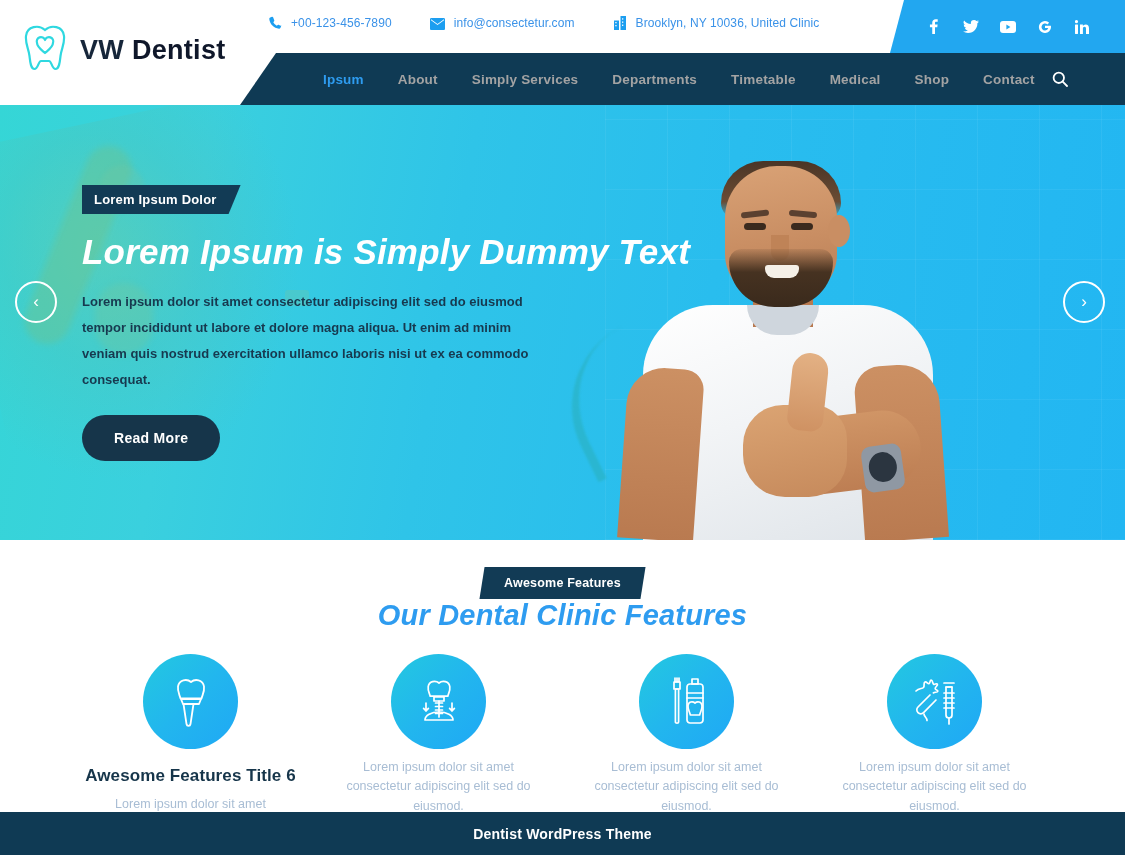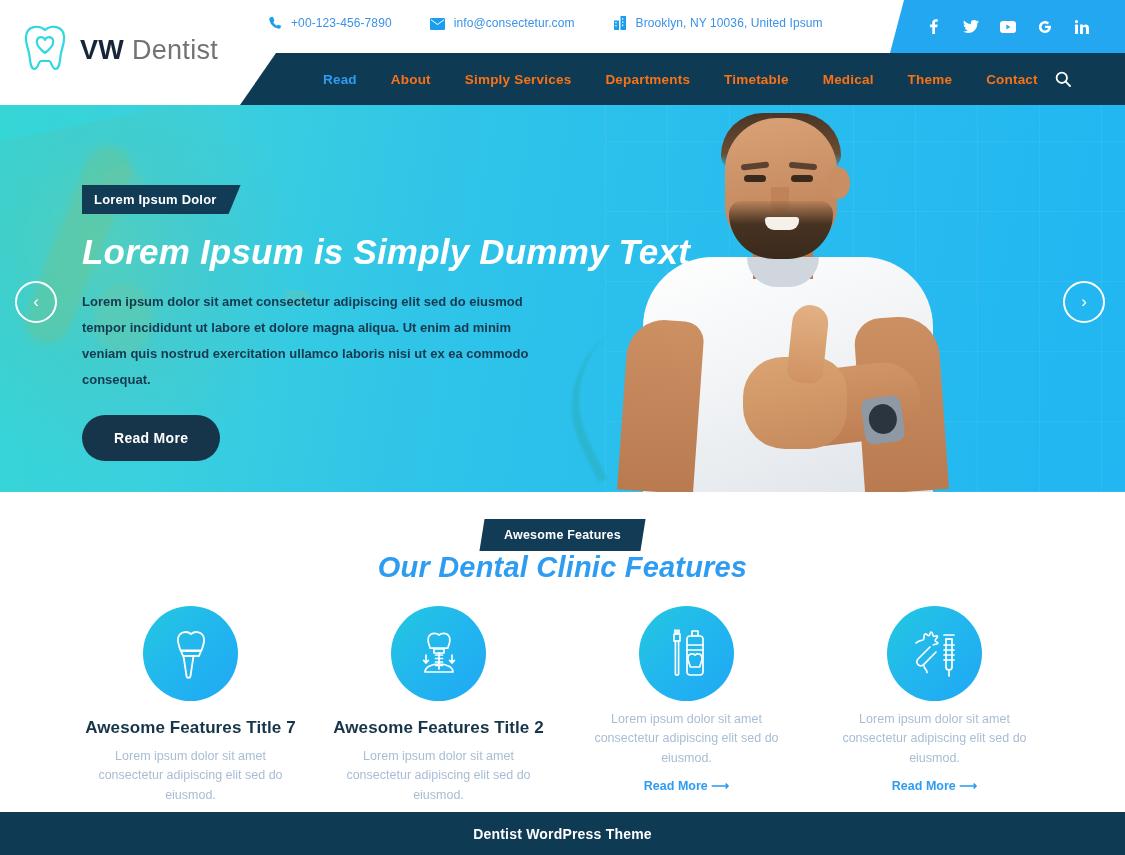--- a/index.html
+++ b/index.html
@@ -46,21 +46,21 @@
     display: flex; align-items: center; gap: 12px;
   }
   .logo-mark { width: 46px; height: 50px; }
   .logo-text {
     font-size: 27px;
     font-weight: bold;
     letter-spacing: .3px;
     white-space: nowrap;
   }
   .logo-text .vw { color: #16263a; font-weight: 800; }
-  .logo-text .dn { color: #737373; font-weight: 400; }
+  .logo-text .dn { color: #0f172a; font-weight: 700; }
 
   .contact-bar {
     position: absolute;
     left: 268px; top: 16px;
     display: flex; align-items: center;
     gap: 38px;
   }
   .contact-item {
     display: flex; align-items: flex-end; gap: 9px;
     font-size: 12px;
@@ -80,39 +80,39 @@
   .nav-inner {
     height: 100%;
     display: flex;
     align-items: center;
     padding-left: 66px;
     gap: 0;
   }
   .nav-item {
     font-size: 13.5px;
     font-weight: bold;
-    color: #f97316;
+    color: #a3a3a3;
     padding: 0 17px;
     white-space: nowrap;
     cursor: pointer;
     letter-spacing: .2px;
   }
   .nav-item.active { color: #2e9cf0; }
   .nav-search {
     margin-left: auto;
     margin-right: 62px;
     color: #ffffff;
     cursor: pointer;
     display: flex;
   }
 
   
   .hero {
     position: relative;
-    height: 387px;
+    height: 435px;
     overflow: hidden;
     background: linear-gradient(100deg, #35d6d6 0%, #3ad0de 18%, #2fc4e8 40%, #29bdee 62%, #22b6f2 100%);
   }
   .hero-bg-shapes { position: absolute; inset: 0; overflow: hidden; }
   .chair-blob {
     position: absolute;
     left: -20px; top: 10px;
     width: 330px; height: 360px;
     background: radial-gradient(ellipse at 40% 35%, rgba(120,200,150,.40) 0%, rgba(90,190,170,.26) 35%, rgba(60,190,200,0) 70%);
     transform: rotate(-12deg);
@@ -496,33 +496,33 @@
       <span class="ci">
         <svg width="14" height="14" viewBox="0 0 14 14" fill="currentColor">
             <path d="M1 4.5h5V14H1zM7.5 0H13v14H7.5z"></path>
             <rect x="2.3" y="6" width="1.3" height="1.3" fill="#fff"></rect>
             <rect x="2.3" y="9" width="1.3" height="1.3" fill="#fff"></rect>
             <rect x="9" y="2.3" width="1.3" height="1.3" fill="#fff"></rect>
             <rect x="9" y="5.5" width="1.3" height="1.3" fill="#fff"></rect>
             <rect x="9" y="8.6" width="1.3" height="1.3" fill="#fff"></rect>
           </svg>
       </span>
-      <span>Brooklyn, NY 10036, United Ipsum</span>
+      <span>Brooklyn, NY 10036, United Clinic</span>
     </div>
   </div>
 
   <div class="navbar">
     <div class="nav-inner">
-      <span class="nav-item active">Read</span>
+      <span class="nav-item active">Ipsum</span>
       <span class="nav-item">About</span>
       <span class="nav-item">Simply Services</span>
       <span class="nav-item">Departments</span>
       <span class="nav-item">Timetable</span>
       <span class="nav-item">Medical</span>
-      <span class="nav-item">Theme</span>
+      <span class="nav-item">Shop</span>
       <span class="nav-item">Contact</span>
       <span class="nav-search">
         <svg width="16" height="16" viewBox="0 0 16 16" fill="none" stroke="currentColor" stroke-width="1.8">
             <circle cx="6.8" cy="6.8" r="5.2"></circle>
             <path d="M10.7 10.7L15 15" stroke-linecap="round"></path>
           </svg>
       </span>
     </div>
   </div>
 </div>
@@ -582,41 +582,40 @@
   <div class="cards">
 
     <div class="card">
       <div class="card-icon">
         <svg width="44" height="50" viewBox="0 0 44 50" fill="none" stroke="#ffffff" stroke-width="1.8" stroke-linejoin="round">
           <path d="M22 5c-4-3.5-12-2.5-13 4.5-.7 5 1.5 8 2.5 12h21c1-4 3.2-7 2.5-12C34 2.5 26 1.5 22 5z"></path>
           <path d="M12 22h20l-2 5H14z"></path>
           <path d="M14.5 27l3 20c.4 2.4 3.6 2.4 4 0l3-20z"></path>
         </svg>
       </div>
-      <div class="card-title">Awesome Features Title 7</div>
+      <div class="card-title">Awesome Features Title 6</div>
       <div class="card-desc">Lorem ipsum dolor sit amet consectetur adipiscing elit sed do eiusmod.</div>
       <div class="card-link">
         <span>Read More</span>
         <span>⟶</span>
       </div>
     </div>
 
     <div class="card">
       <div class="card-icon">
         <svg width="50" height="50" viewBox="0 0 50 50" fill="none" stroke="#ffffff" stroke-width="1.7" stroke-linejoin="round" stroke-linecap="round">
           <path d="M25 6c-3.5-3-10-2-10.8 3.6-.6 4 1.3 6.5 2 9.6h17.6c.7-3.1 2.6-5.6 2-9.6C35 4 28.5 3 25 6z"></path>
           <path d="M20 20h10v4H20z"></path>
           <path d="M21.5 26h7M21.5 29.5h7M21.5 33h7M21.5 36.5h7"></path>
           <path d="M25 24v16"></path>
           <path d="M11 43a14 8 0 0 1 28 0z"></path>
           <path d="M12 26v8M12 34l-2.4-2.6M12 34l2.4-2.6"></path>
           <path d="M38 26v8M38 34l-2.4-2.6M38 34l2.4-2.6"></path>
         </svg>
       </div>
-      <div class="card-title">Awesome Features Title 2</div>
       <div class="card-desc">Lorem ipsum dolor sit amet consectetur adipiscing elit sed do eiusmod.</div>
       <div class="card-link">
         <span>Read More</span>
         <span>⟶</span>
       </div>
     </div>
 
     <div class="card">
       <div class="card-icon">
         <svg width="46" height="52" viewBox="0 0 46 52" fill="none" stroke="#ffffff" stroke-width="1.7" stroke-linejoin="round" stroke-linecap="round">

